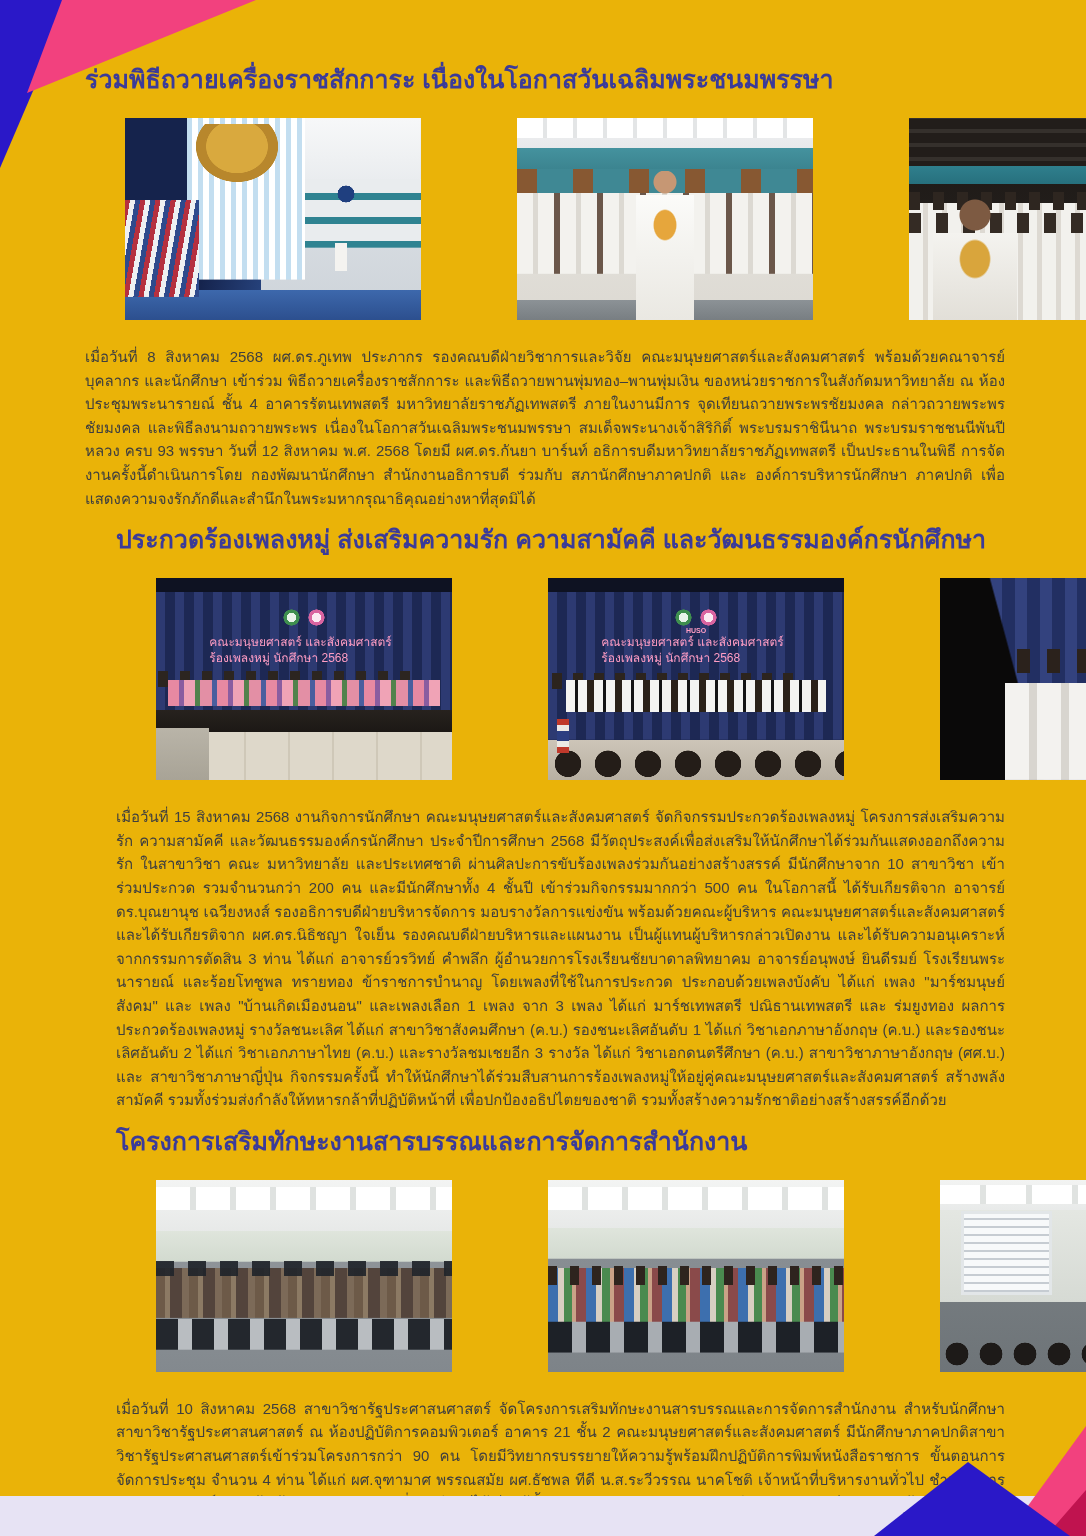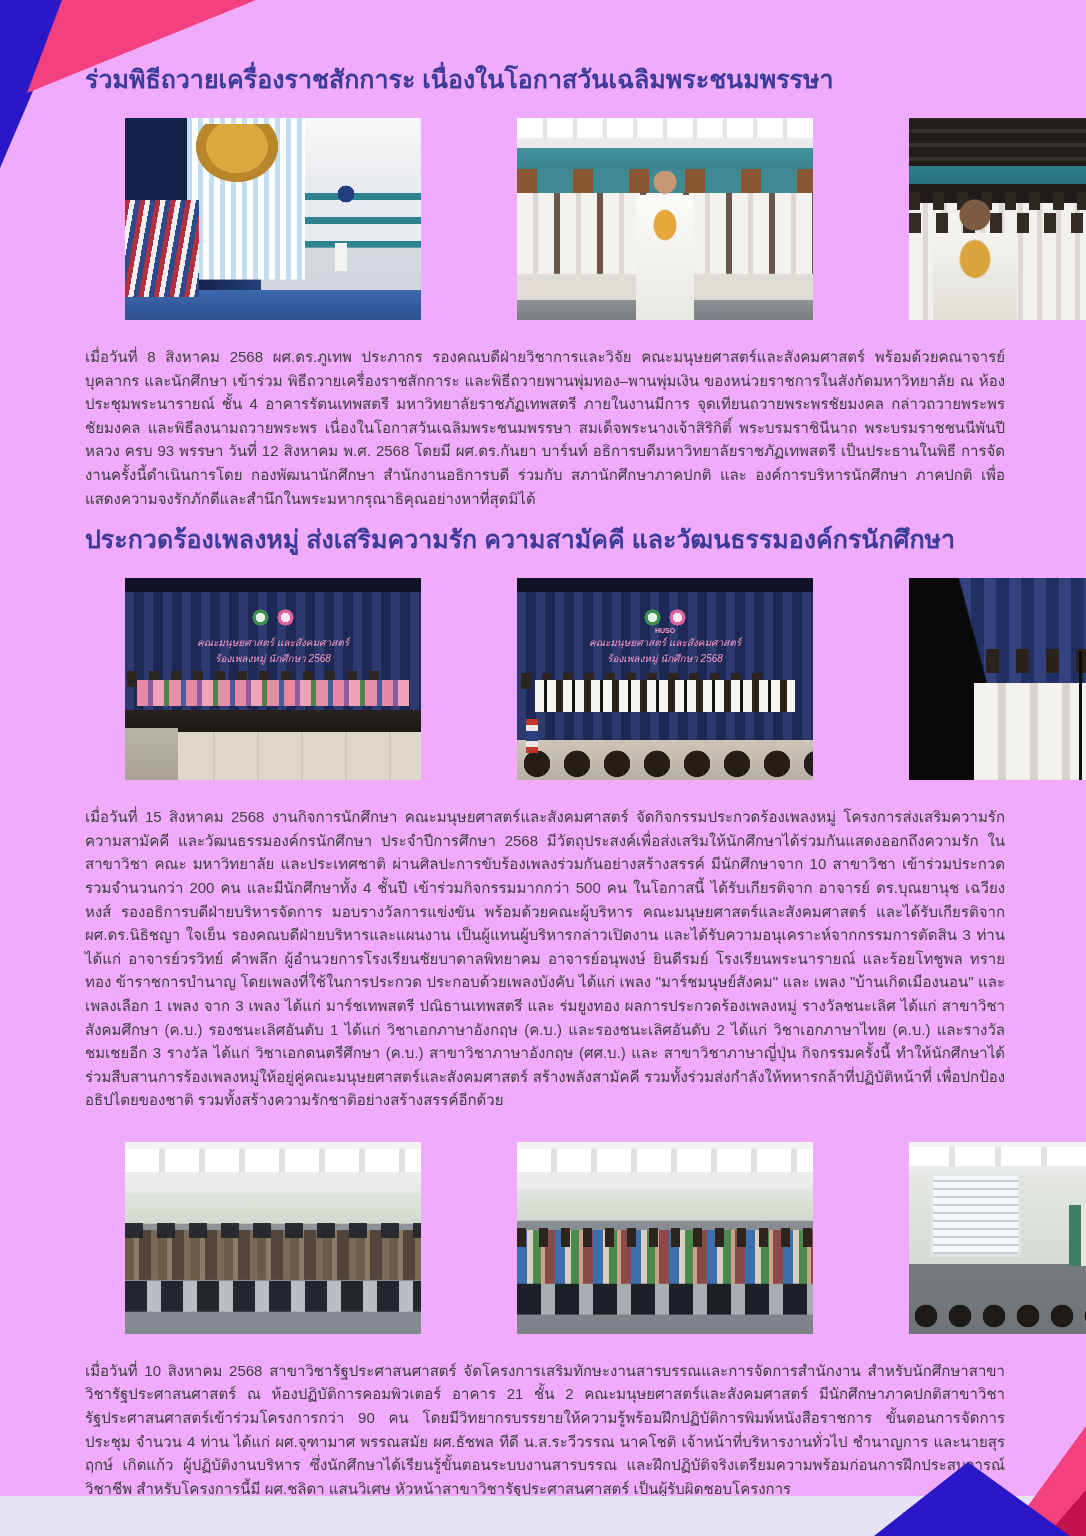--- a/index.html
+++ b/index.html
@@ -1,20 +1,20 @@
 <!DOCTYPE html>
 <html lang="th"><head>
 <meta charset="utf-8">
 <style>
   html,body{margin:0;padding:0;}
-  .page{position:relative;width:1086px;height:1536px;background:#f0abfc;overflow:hidden;
+  .page{position:relative;width:1086px;height:1536px;background:#eab308;overflow:hidden;
         font-family:"Liberation Sans","DejaVu Sans",sans-serif;}
   .content{position:absolute;left:85px;top:64px;width:920px;}
   .sec{margin:0;}
-  .sec + .sec{margin-top:14px;}
+  .sec + .sec{margin-top:14px;margin-left:31px;}
   .sec-title{margin:0;font-size:25px;line-height:1.2;color:#3b3b99;font-weight:700;}
   .sec-body{margin:9px 0 0 0;font-size:15px;line-height:23.6px;color:#3f3f3f;text-align:justify;}
   .photo-row{display:flex;gap:16px;margin-top:8px;}
   .photo{position:relative;width:296px;height:202px;overflow:hidden;flex:0 0 auto;background:#9aa0a4;}
   .row3 .photo{height:192px;}
 
   
   .ph-a{
     background-image:
       repeating-linear-gradient(100deg,#b5303f 0 5px,#eef0f2 5px 10px,#2f4a8c 10px 15px),
@@ -112,22 +112,22 @@
       repeating-linear-gradient(90deg,#33427e 0 12px,#222f62 12px 25px);
     background-position:58% 100%,80% 100%,100% 100%,100% 40%,0 0,0 0;
     background-size:3px 64%,3px 58%,78% 48%,74% 12%,45% 100%,100% 100%;
     background-repeat:no-repeat;
   }
   .curtain-logos{position:absolute;left:50%;transform:translateX(-50%);top:15%;width:42px;height:18px;
     background-image:
       radial-gradient(circle,#e9f4ea 0 40%,#3f8f4f 41% 66%,transparent 68%),
       radial-gradient(circle,#fbeaf2 0 40%,#d964a0 41% 66%,transparent 68%);
     background-position:0 50%,100% 50%;background-size:17px 17px;background-repeat:no-repeat;}
-  .curtain-text{position:absolute;left:18%;width:64%;text-align:center;color:#ff9dc4;
-    font-size:10px;line-height:11px;font-style:italic;}
+  .curtain-text{position:absolute;left:18%;width:64%;color:#ff9dc4;
+    font-size:12px;line-height:11px;}
   .ct1{top:29%;} .ct2{top:37%;}
   .huso-label{position:absolute;left:50%;transform:translateX(-50%);top:24%;color:#ff9dc4;font-size:7px;font-weight:700;}
 
   
   .ph-g{
     background-image:
       repeating-linear-gradient(90deg,rgba(32,36,42,.92) 0 18px,transparent 18px 32px),
       repeating-linear-gradient(90deg,#6d5a48 0 9px,#8c7a64 9px 14px,#53443c 14px 26px,#7c6a58 26px 33px),
       repeating-linear-gradient(90deg,#23272d 0 22px,#b9bdc1 22px 36px),
       linear-gradient(#cdd1d4,#bfc4c8),
@@ -221,20 +221,21 @@
         </figure>
         <figure class="photo ph-f" title="ภาพระยะใกล้นักศึกษาหญิงชุดขาวขับร้องเพลง พร้อมไมโครโฟนและดอกกุหลาบแดง">
           
           
         </figure>
       </div>
       <p class="sec-body">เมื่อวันที่ 15 สิงหาคม 2568 งานกิจการนักศึกษา คณะมนุษยศาสตร์และสังคมศาสตร์ จัดกิจกรรมประกวดร้องเพลงหมู่ โครงการส่งเสริมความรัก ความสามัคคี และวัฒนธรรมองค์กรนักศึกษา ประจำปีการศึกษา 2568 มีวัตถุประสงค์เพื่อส่งเสริมให้นักศึกษาได้ร่วมกันแสดงออกถึงความรัก ในสาขาวิชา คณะ มหาวิทยาลัย และประเทศชาติ ผ่านศิลปะการขับร้องเพลงร่วมกันอย่างสร้างสรรค์ มีนักศึกษาจาก 10 สาขาวิชา เข้าร่วมประกวด รวมจำนวนกว่า 200 คน และมีนักศึกษาทั้ง 4 ชั้นปี เข้าร่วมกิจกรรมมากกว่า 500 คน  ในโอกาสนี้ ได้รับเกียรติจาก อาจารย์ ดร.บุณยานุช เฉวียงหงส์ รองอธิการบดีฝ่ายบริหารจัดการ มอบรางวัลการแข่งขัน พร้อมด้วยคณะผู้บริหาร คณะมนุษยศาสตร์และสังคมศาสตร์ และได้รับเกียรติจาก ผศ.ดร.นิธิชญา ใจเย็น รองคณบดีฝ่ายบริหารและแผนงาน เป็นผู้แทนผู้บริหารกล่าวเปิดงาน และได้รับความอนุเคราะห์จากกรรมการตัดสิน 3 ท่าน ได้แก่ อาจารย์วรวิทย์ คำพลึก ผู้อำนวยการโรงเรียนชัยบาดาลพิทยาคม อาจารย์อนุพงษ์ ยินดีรมย์ โรงเรียนพระนารายณ์ และร้อยโทชูพล ทรายทอง ข้าราชการบำนาญ โดยเพลงที่ใช้ในการประกวด ประกอบด้วยเพลงบังคับ ได้แก่ เพลง "มาร์ชมนุษย์สังคม" และ เพลง "บ้านเกิดเมืองนอน" และเพลงเลือก 1 เพลง จาก 3 เพลง ได้แก่ มาร์ชเทพสตรี ปณิธานเทพสตรี และ ร่มยูงทอง ผลการประกวดร้องเพลงหมู่ รางวัลชนะเลิศ ได้แก่ สาขาวิชาสังคมศึกษา (ค.บ.) รองชนะเลิศอันดับ 1 ได้แก่ วิชาเอกภาษาอังกฤษ (ค.บ.) และรองชนะเลิศอันดับ 2 ได้แก่ วิชาเอกภาษาไทย (ค.บ.) และรางวัลชมเชยอีก 3 รางวัล ได้แก่ วิชาเอกดนตรีศึกษา (ค.บ.) สาขาวิชาภาษาอังกฤษ (ศศ.บ.) และ สาขาวิชาภาษาญี่ปุ่น กิจกรรมครั้งนี้ ทำให้นักศึกษาได้ร่วมสืบสานการร้องเพลงหมู่ให้อยู่คู่คณะมนุษยศาสตร์และสังคมศาสตร์ สร้างพลังสามัคคี รวมทั้งร่วมส่งกำลังให้ทหารกล้าที่ปฏิบัติหน้าที่ เพื่อปกป้องอธิปไตยของชาติ รวมทั้งสร้างความรักชาติอย่างสร้างสรรค์อีกด้วย</p>
     </section>
 
     <section class="sec">
+      <h2 class="sec-title">โครงการเสริมทักษะงานสารบรรณและการจัดการสำนักงาน</h2>
       <div class="photo-row row3">
         <figure class="photo ph-g" title="ห้องปฏิบัติการคอมพิวเตอร์ นักศึกษานั่งประจำเครื่องเป็นแถว"></figure>
         <figure class="photo ph-h" title="นักศึกษาในห้องคอมพิวเตอร์หันหน้ามาทางกล้อง"></figure>
         <figure class="photo ph-i" title="วิทยากรบรรยายหน้าห้องพร้อมจอโปรเจกเตอร์แสดงเอกสาร">
           <span class="screen"></span>
         </figure>
       </div>
       <p class="sec-body">เมื่อวันที่ 10 สิงหาคม 2568 สาขาวิชารัฐประศาสนศาสตร์ จัดโครงการเสริมทักษะงานสารบรรณและการจัดการสำนักงาน สำหรับนักศึกษาสาขาวิชารัฐประศาสนศาสตร์ ณ ห้องปฏิบัติการคอมพิวเตอร์ อาคาร 21 ชั้น 2 คณะมนุษยศาสตร์และสังคมศาสตร์ มีนักศึกษาภาคปกติสาขาวิชารัฐประศาสนศาสตร์เข้าร่วมโครงการกว่า 90 คน โดยมีวิทยากรบรรยายให้ความรู้พร้อมฝึกปฏิบัติการพิมพ์หนังสือราชการ ขั้นตอนการจัดการประชุม จำนวน 4 ท่าน ได้แก่ ผศ.จุฑามาศ พรรณสมัย ผศ.ธัชพล ทีดี น.ส.ระวีวรรณ นาคโชติ เจ้าหน้าที่บริหารงานทั่วไป ชำนาญการ และนายสุรฤกษ์ เกิดแก้ว ผู้ปฏิบัติงานบริหาร ซึ่งนักศึกษาได้เรียนรู้ขั้นตอนระบบงานสารบรรณ และฝึกปฏิบัติจริงเตรียมความพร้อมก่อนการฝึกประสบการณ์วิชาชีพ สำหรับโครงการนี้มี ผศ.ชลิดา แสนวิเศษ หัวหน้าสาขาวิชารัฐประศาสนศาสตร์ เป็นผู้รับผิดชอบโครงการ</p>
     </section>
 

